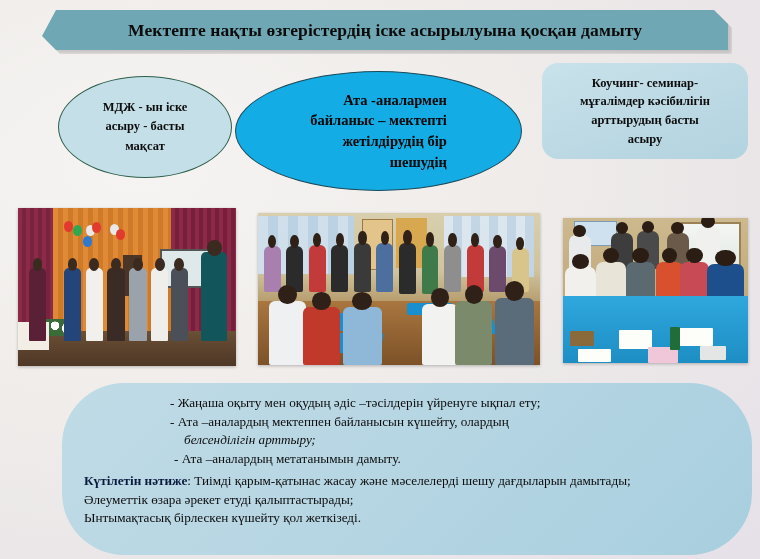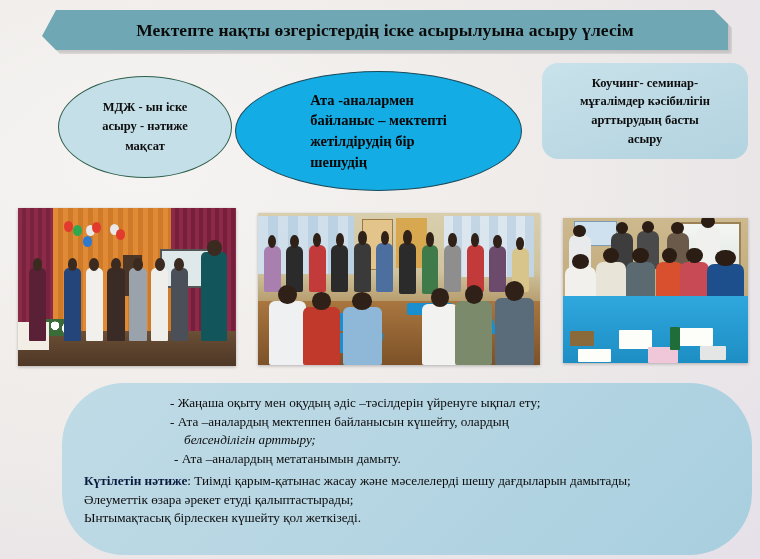--- a/index.html
+++ b/index.html
@@ -91,21 +91,21 @@
     border: 1.2px solid #1a4a5a;
     display: flex;
     align-items: center;
     justify-content: center;
     z-index: 6;
   }
   .ellipse-center .txt {
     font-size: 14.5px;
     font-weight: bold;
     color: #070707;
-    text-align: left;
+    text-align: right;
     line-height: 1.42;
     padding: 0 26px;
   }
 
   .rrect-right {
     position: absolute;
     left: 542px;
     top: 63px;
     width: 206px;
     height: 96px;
@@ -227,27 +227,27 @@
     color: #0a1a3c;
   }
 </style>
 </head>
 <body>
 
 <div id="slide">
 
   <div class="title-shadow"></div>
   <div class="title-banner">
-    <span class="title-text">Мектепте  нақты өзгерістердің іске асырылуына   асыру   үлесім</span>
+    <span class="title-text">Мектепте  нақты өзгерістердің іске асырылуына   қосқан   дамыту</span>
   </div>
 
   <div class="ellipse-left">
     <div class="txt">
       <div>МДЖ - ын іске</div>
-      <div>асыру  -  нәтиже</div>
+      <div>асыру  -  басты</div>
       <div>мақсат</div>
     </div>
   </div>
 
   <div class="ellipse-center">
     <div class="txt">
       <div>Ата  -аналармен</div>
       <div>байланыс – мектепті</div>
       <div>жетілдірудің  бір</div>
       <div>шешудің</div>

